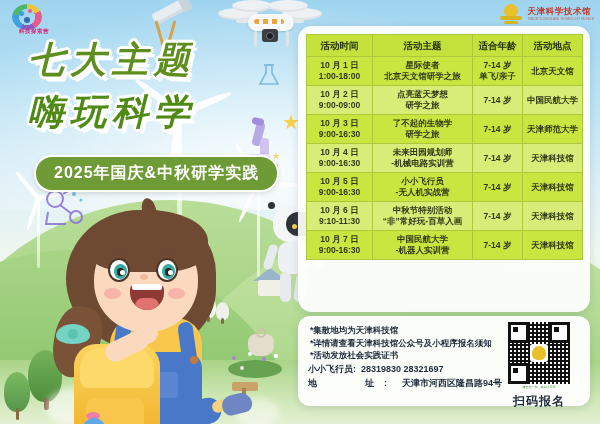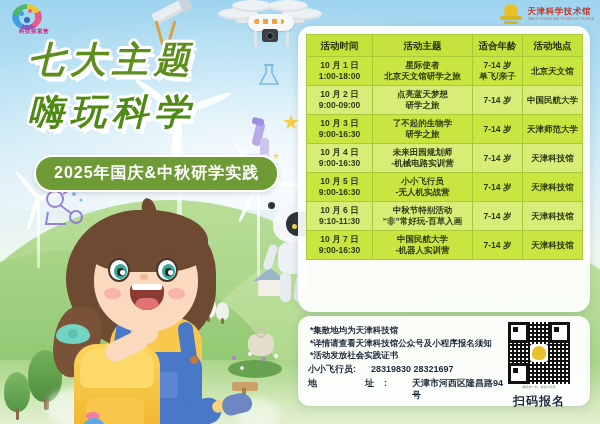--- a/index.html
+++ b/index.html
@@ -163,21 +163,21 @@
   .cell-2 span{display:block;}
 
   
   .info{position:absolute;left:298px;top:316px;width:292px;height:90px;background:rgba(255,255,255,.95);
     border-radius:12px;box-shadow:0 2px 8px rgba(60,90,110,.18);}
   .notes{position:absolute;left:12px;top:8px;width:196px;}
   .notes div{font-size:8.5px;line-height:12.5px;color:#1d2a3a;font-weight:bold;}
   .contact{position:absolute;left:10px;top:47px;width:200px;}
   .ct-row{display:flex;align-items:baseline;font-size:9px;font-weight:bold;color:#1d2a3a;line-height:12px;}
   .ct-lab{color:#1d2a3a;white-space:nowrap;}
-  .ct-val{margin-left:15px;}
+  .ct-val{margin-left:5px;}
   .ct-hours{font-size:8px;color:#1d2a3a;text-align:center;margin-left:26px;line-height:11px;font-weight:bold;}
   .ct-addr{margin-top:2px;}
   .ct-addr .ct-lab{letter-spacing:10px;}
   .qr-wrap{position:absolute;right:14px;top:6px;width:74px;text-align:center;}
   .qr{width:62px;height:62px;margin:0 auto;position:relative;background:#fff;
     background-image:
       repeating-linear-gradient(90deg,#111 0 2px,transparent 2px 4px),
       repeating-linear-gradient(0deg,#111 0 2px,transparent 2px 4px);
     background-size:4px 4px;}
   .qr:before{content:"";position:absolute;left:50%;top:50%;width:18px;height:18px;margin:-9px 0 0 -9px;

